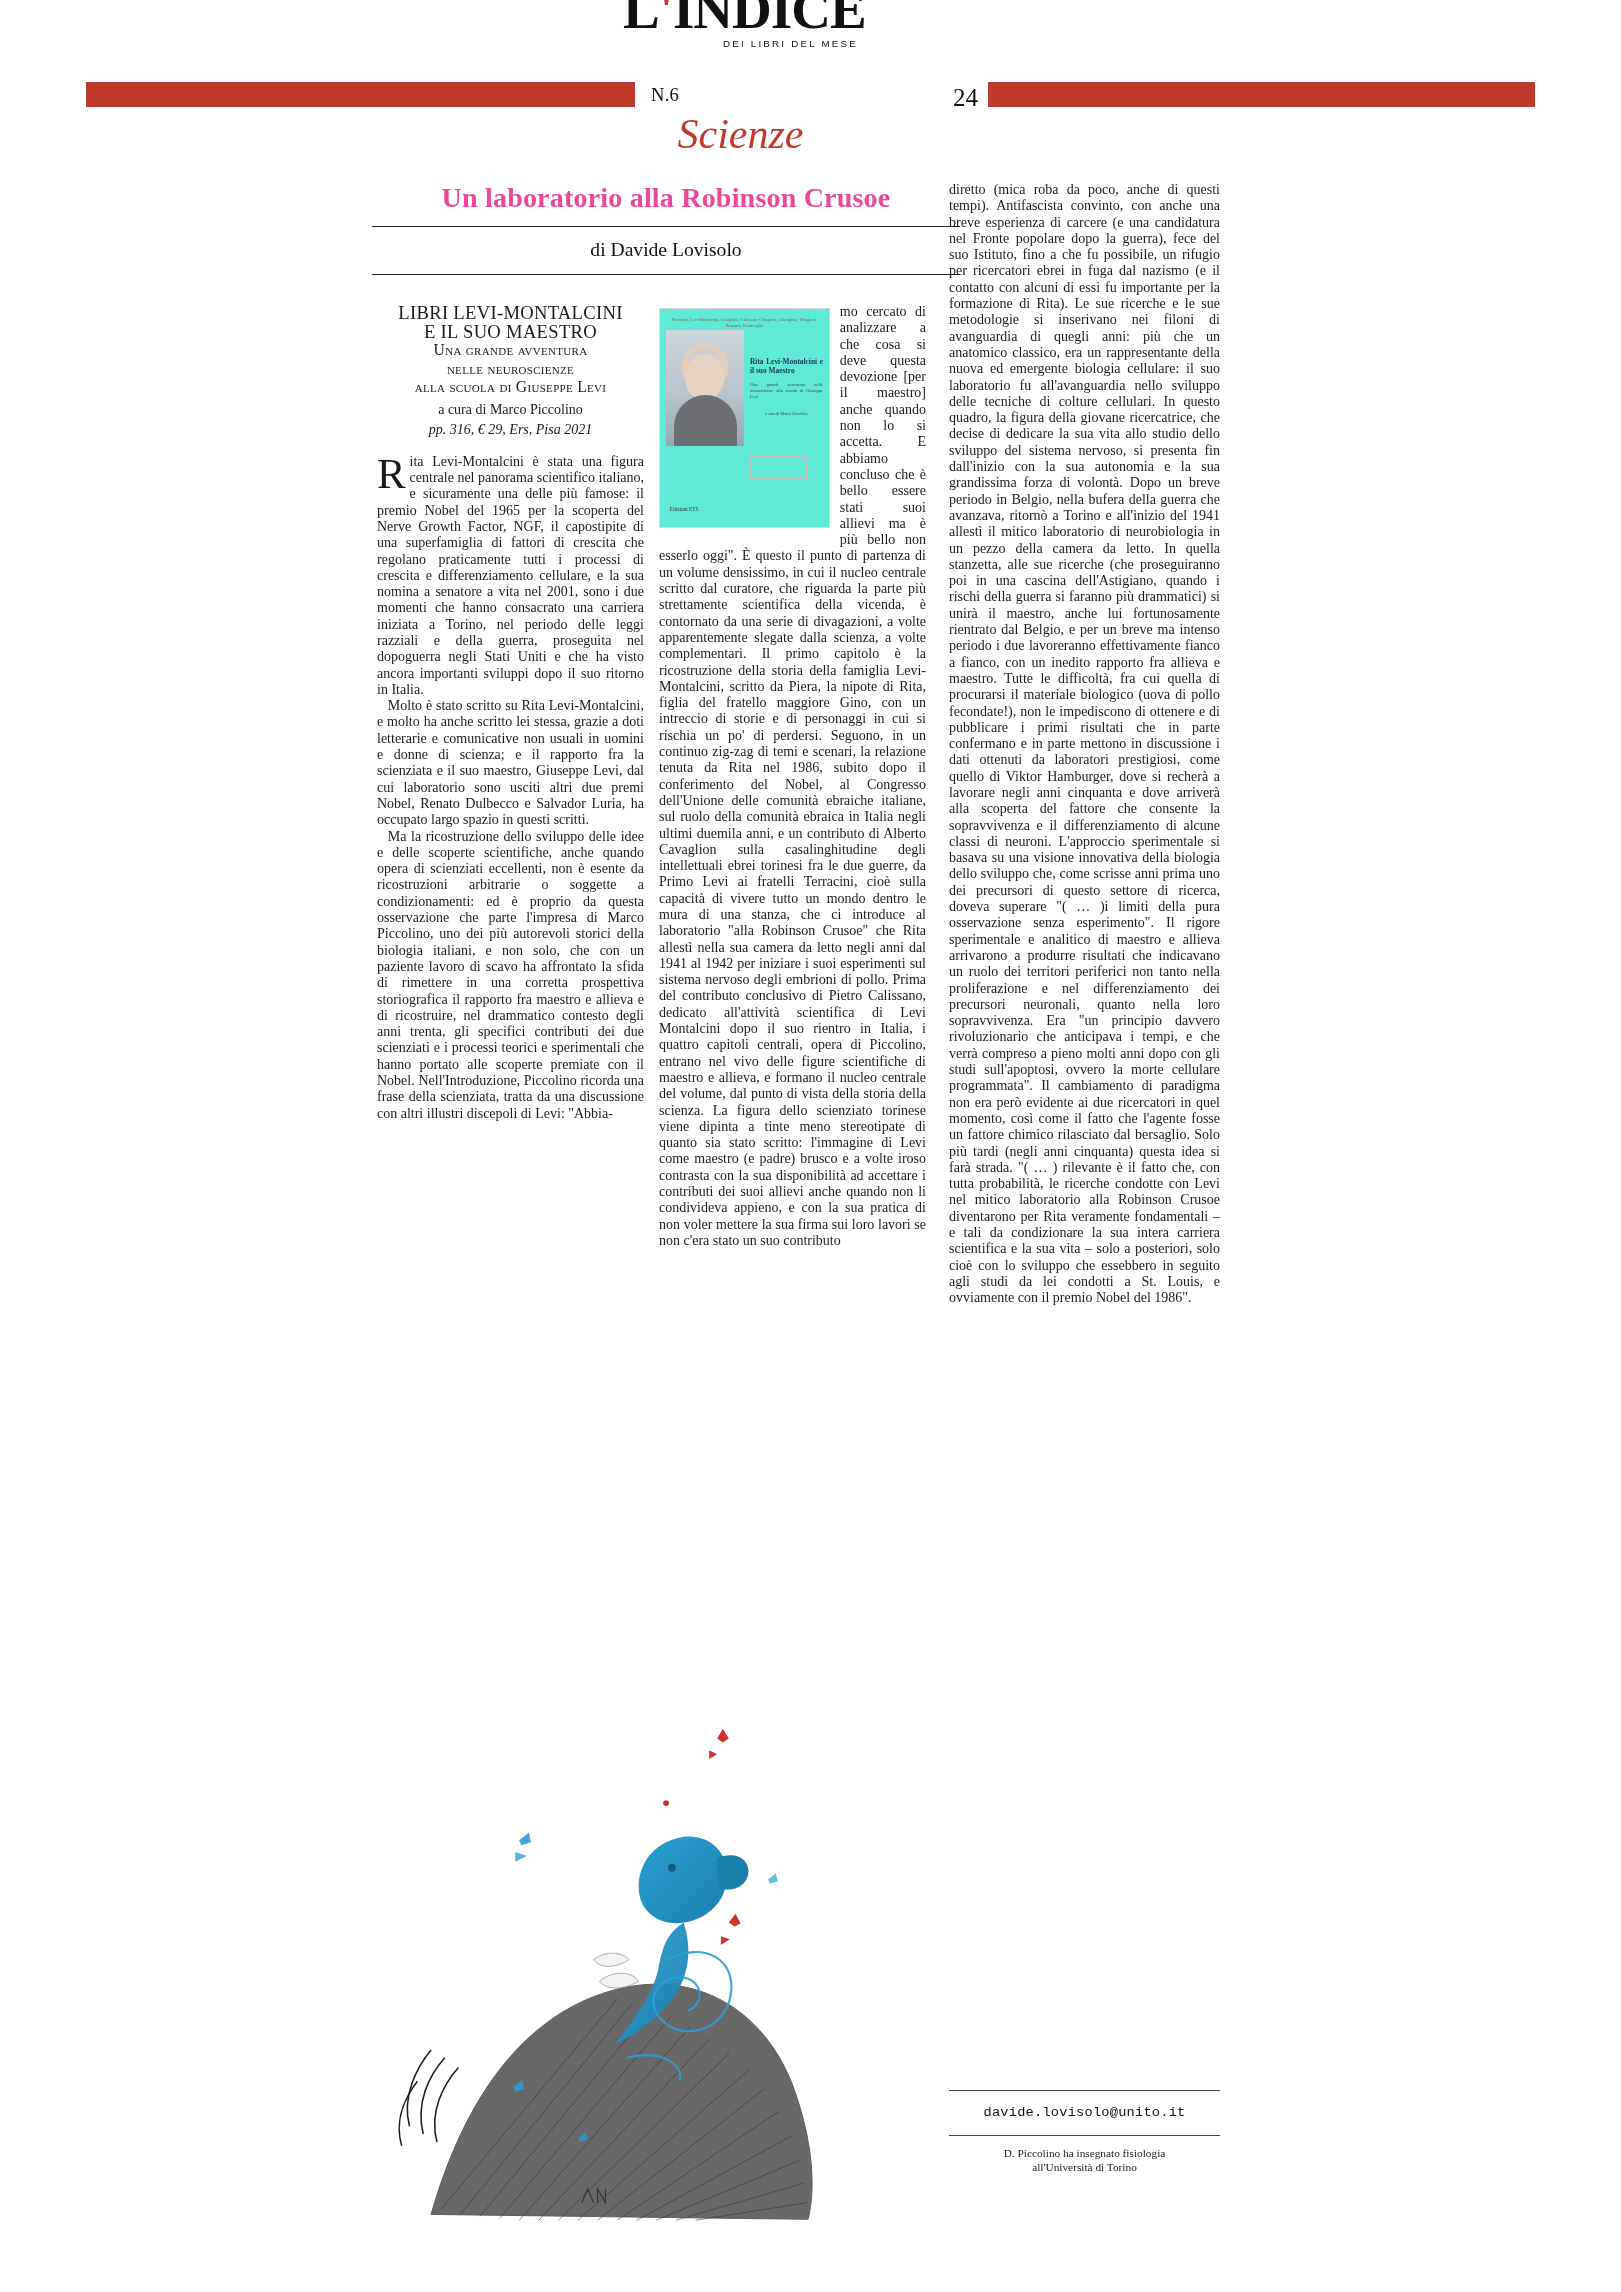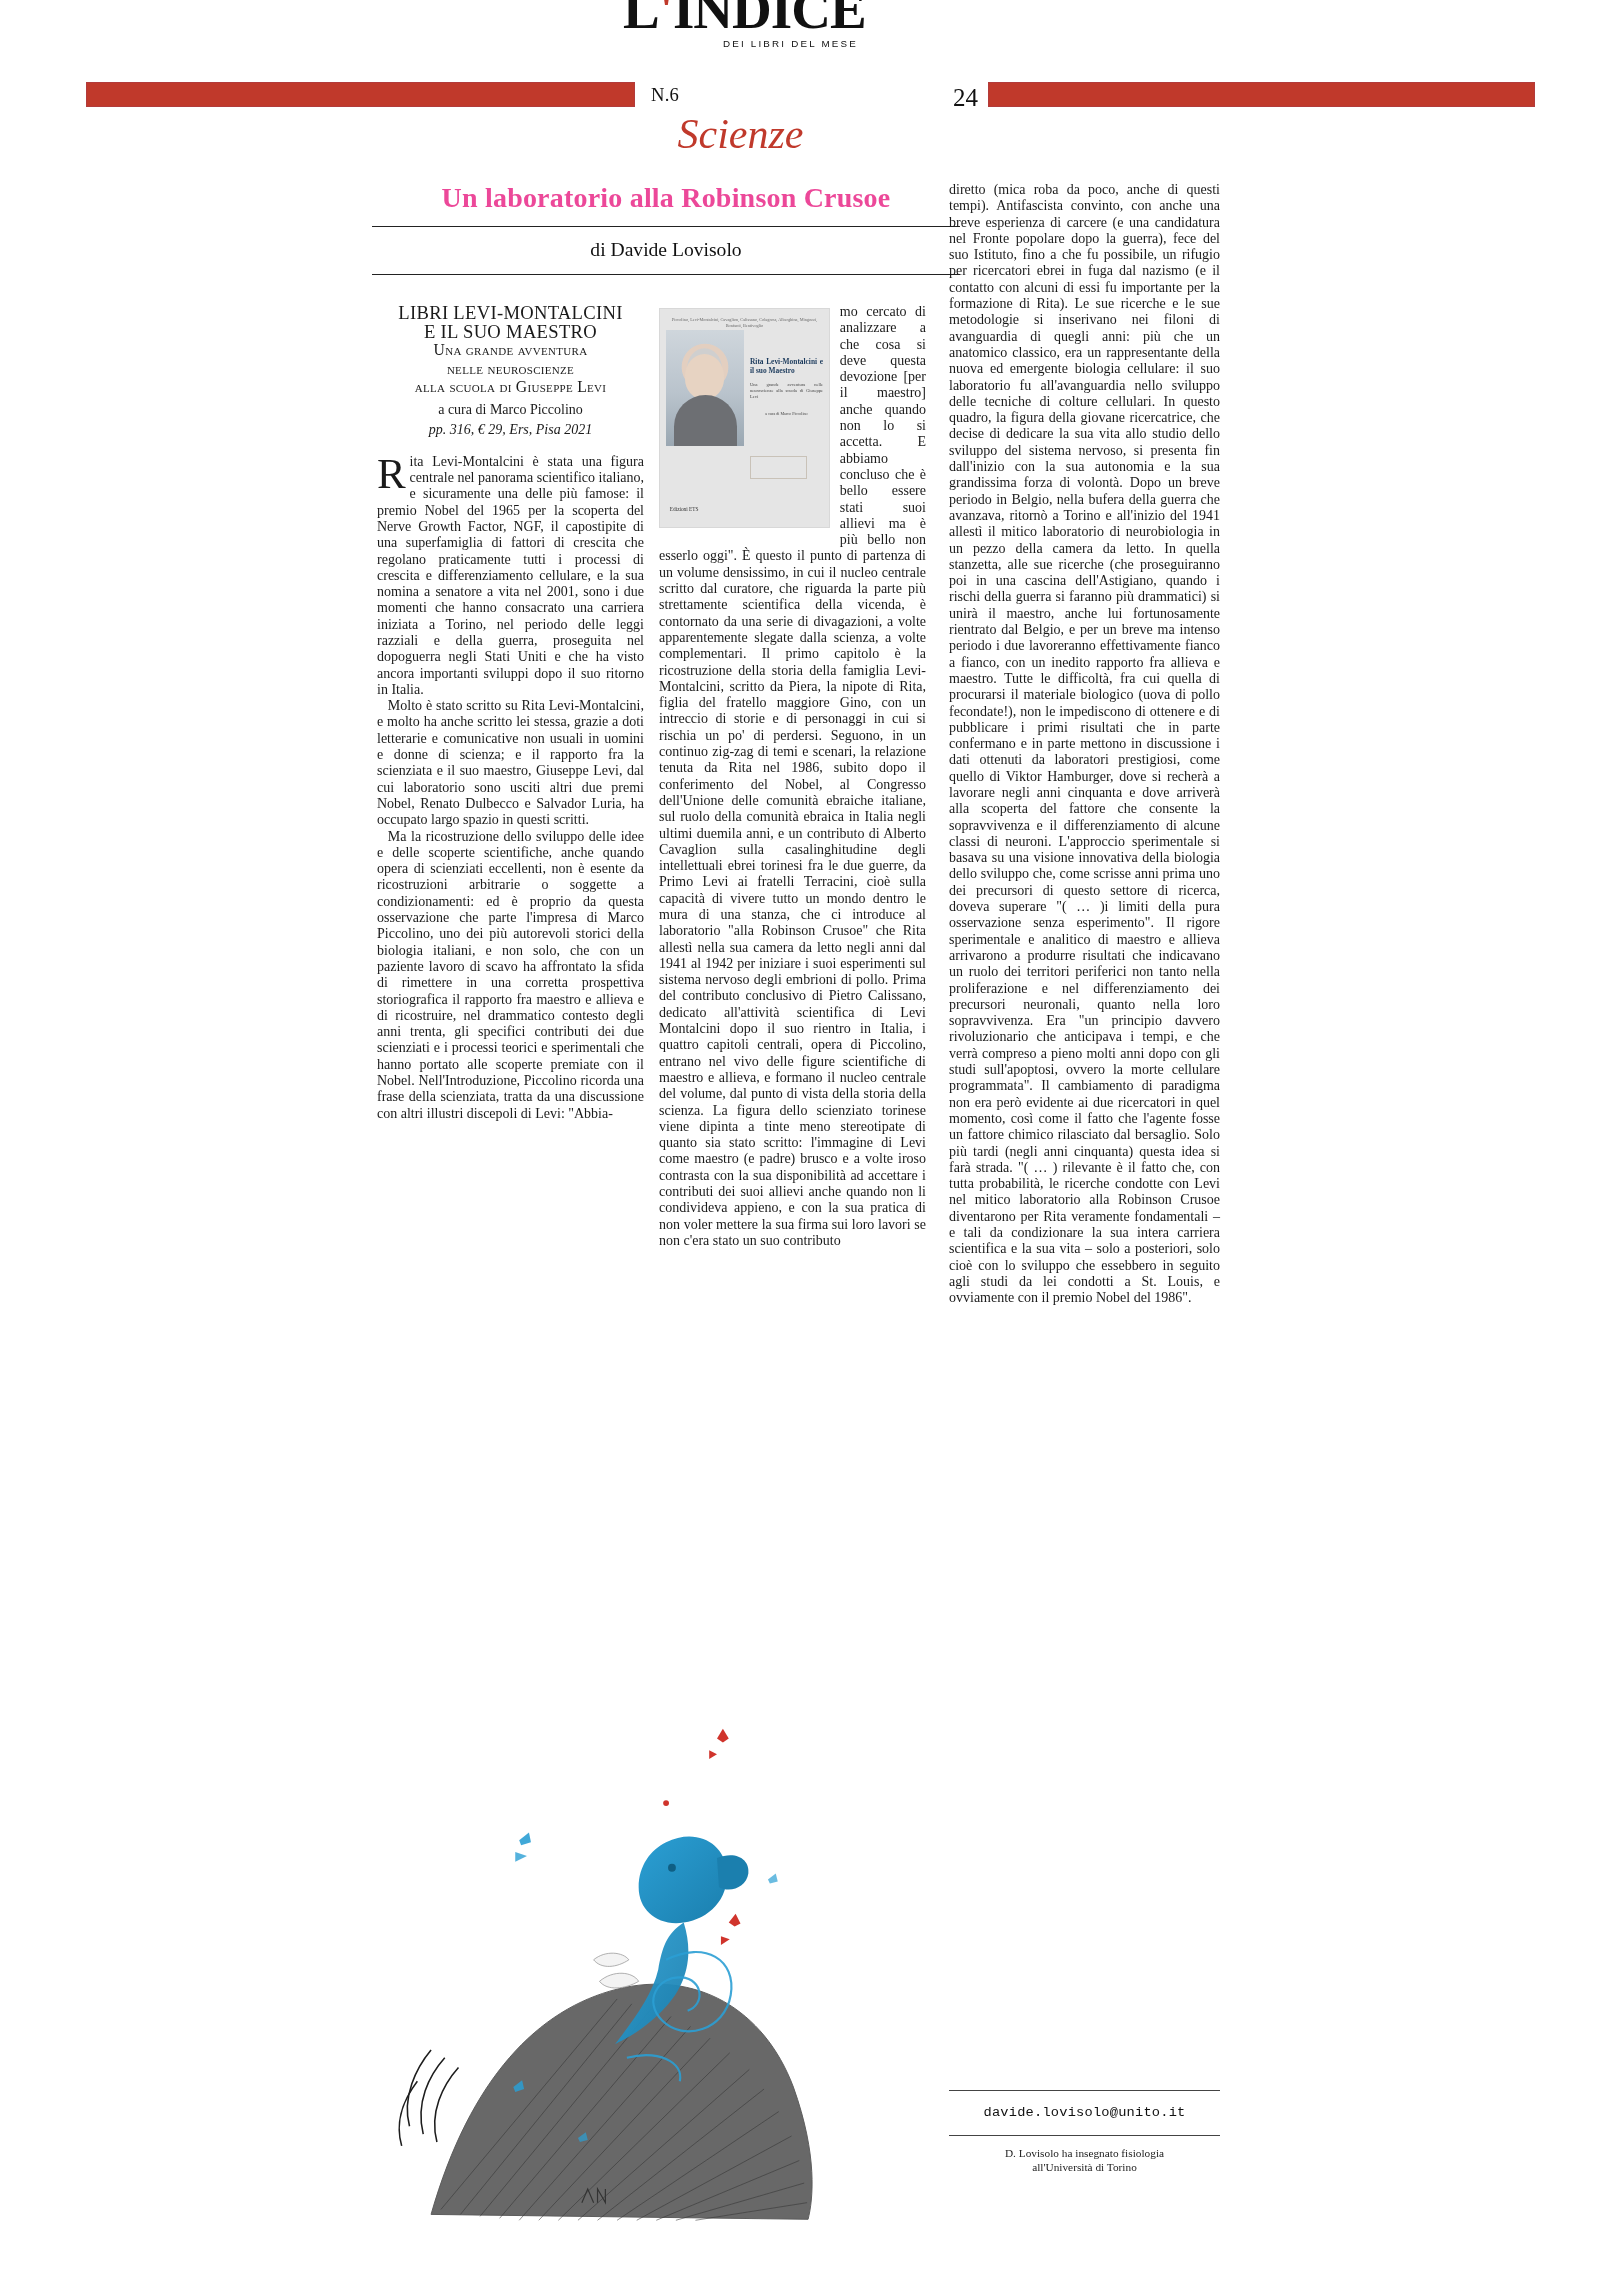--- a/index.html
+++ b/index.html
@@ -96,21 +96,21 @@
     padding:2px 3.9px 0 0;
     font-weight:normal;
   }
 
   
   .cover {
     float:left;
     width:169px; height:218px;
     margin:3.9px 9.8px 4.9px 0;
     border:1px solid #d8d8d8;
-    background:#e5e5e5;
+    background:#5eead4;
     position:relative;
     overflow:hidden;
   }
   .cover .top-line {
     position:absolute; top:7.8px; left:9.8px; right:9.8px;
     font-size:4.3px; color:#6b6b6b; text-align:center; line-height:5.9px;
     font-family:"Liberation Serif", serif;
   }
   .cover .photo {
     position:absolute; top:21.6px; left:5.9px; width:78px; height:116px;
@@ -221,21 +221,21 @@
   </div>
 
   <div class="col" id="col3">
     <p class="noind">diretto (mica roba da poco, anche di questi tempi). Antifascista convinto, con anche una breve esperienza di carcere (e una candidatura nel Fronte popolare dopo la guerra), fece del suo Istituto, fino a che fu possibile, un rifugio per ricercatori ebrei in fuga dal nazismo (e il contatto con alcuni di essi fu importante per la formazione di Rita). Le sue ricerche e le sue metodologie si inserivano nei filoni di avanguardia di quegli anni: più che un anatomico classico, era un rappresentante della nuova ed emergente biologia cellulare: il suo laboratorio fu all'avanguardia nello sviluppo delle tecniche di colture cellulari. In questo quadro, la figura della giovane ricercatrice, che decise di dedicare la sua vita allo studio dello sviluppo del sistema nervoso, si presenta fin dall'inizio con la sua autonomia e la sua grandissima forza di volontà. Dopo un breve periodo in Belgio, nella bufera della guerra che avanzava, ritornò a Torino e all'inizio del 1941 allestì il mitico laboratorio di neurobiologia in un pezzo della camera da letto. In quella stanzetta, alle sue ricerche (che proseguiranno poi in una cascina dell'Astigiano, quando i rischi della guerra si faranno più drammatici) si unirà il maestro, anche lui fortunosamente rientrato dal Belgio, e per un breve ma intenso periodo i due lavoreranno effettivamente fianco a fianco, con un inedito rapporto fra allieva e maestro. Tutte le difficoltà, fra cui quella di procurarsi il materiale biologico (uova di pollo fecondate!), non le impediscono di ottenere e di pubblicare i primi risultati che in parte confermano e in parte mettono in discussione i dati ottenuti da laboratori prestigiosi, come quello di Viktor Hamburger, dove si recherà a lavorare negli anni cinquanta e dove arriverà alla scoperta del fattore che consente la sopravvivenza e il differenziamento di alcune classi di neuroni. L'approccio sperimentale si basava su una visione innovativa della biologia dello sviluppo che, come scrisse anni prima uno dei precursori di questo settore di ricerca, doveva superare "( … )i limiti della pura osservazione senza esperimento". Il rigore sperimentale e analitico di maestro e allieva arrivarono a produrre risultati che indicavano un ruolo dei territori periferici non tanto nella proliferazione e nel differenziamento dei precursori neuronali, quanto nella loro sopravvivenza. Era "un principio davvero rivoluzionario che anticipava i tempi, e che verrà compreso a pieno molti anni dopo con gli studi sull'apoptosi, ovvero la morte cellulare programmata". Il cambiamento di paradigma non era però evidente ai due ricercatori in quel momento, così come il fatto che l'agente fosse un fattore chimico rilasciato dal bersaglio. Solo più tardi (negli anni cinquanta) questa idea si farà strada. "( … ) rilevante è il fatto che, con tutta probabilità, le ricerche condotte con Levi nel mitico laboratorio alla Robinson Crusoe diventarono per Rita veramente fondamentali – e tali da condizionare la sua intera carriera scientifica e la sua vita – solo a posteriori, solo cioè con lo sviluppo che essebbero in seguito agli studi da lei condotti a St. Louis, e ovviamente con il premio Nobel del 1986".</p>
   </div>
 
   <div class="email-rule-top"></div>
   <div class="email">davide.lovisolo@unito.it</div>
   <div class="email-rule-bot"></div>
   <div class="author-note">
-    <span>D. Lovisolo ha insegnato fisiologia</span><br>
+    <span>D. Piccolino ha insegnato fisiologia</span><br>
     <span>all'Università di Torino</span>
   </div>
 
   <div class="illo">
     <svg viewBox="0 0 560 580" width="549" height="568">
       <defs>
         <linearGradient id="blue" x1="0" y1="0" x2="1" y2="1">
           <stop offset="0%" stop-color="#2b9fd4"></stop>
           <stop offset="100%" stop-color="#1b7fae"></stop>
         </linearGradient>

